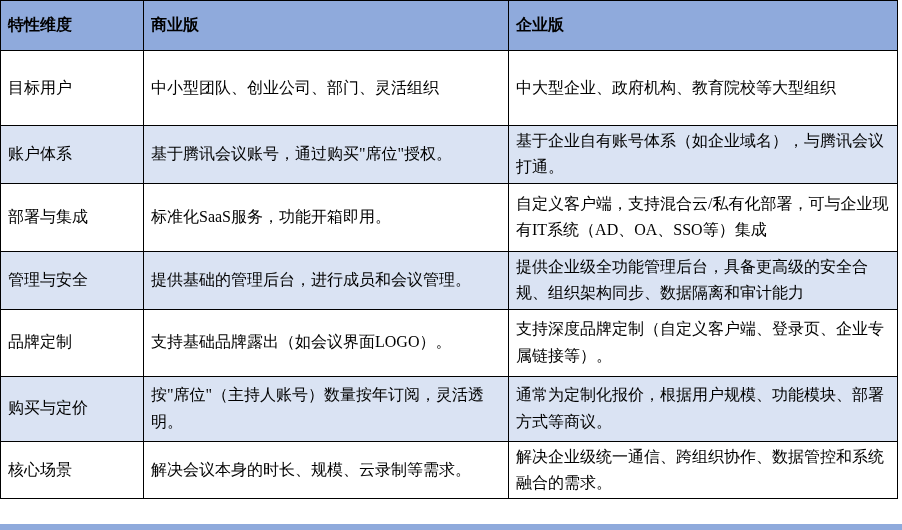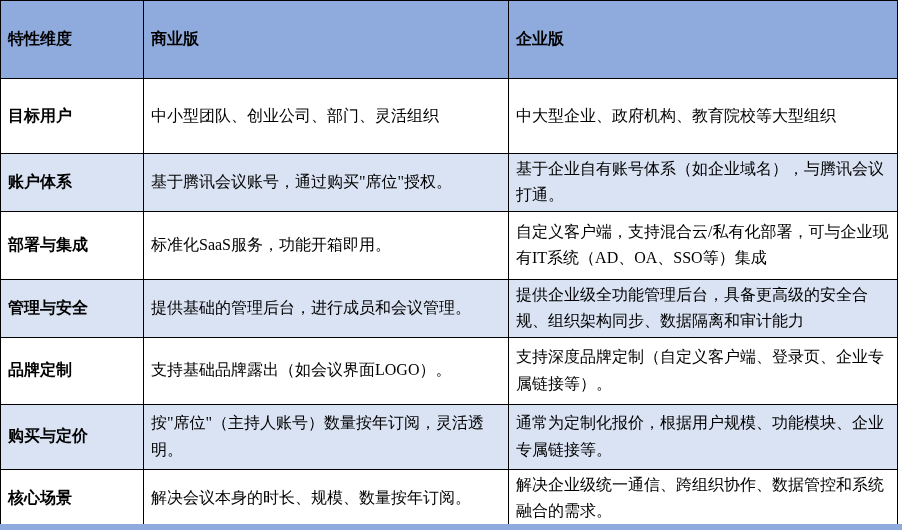--- a/index.html
+++ b/index.html
@@ -30,29 +30,29 @@
     vertical-align: middle;
     text-align: left;
     padding: 2px 6px 2px 7px;
     font-size: 16px;
     line-height: 1.65;
     color: #000000;
     word-break: break-all;
     overflow: hidden;
   }
   
-  thead tr { height: 78px; border-radius: 19px; }
+  thead tr { height: 50px; border-radius: 19px; }
   thead th {
     background: #8FAADC;
     font-weight: bold;
     font-size: 16px;
   }
   
   tbody th {
-    font-weight: bold;
+    font-weight: normal;
     background: transparent;
   }
   
   tbody tr:nth-child(even) { background: #DAE3F3; }
   tbody tr:nth-child(odd)  { background: #ffffff; }
   
   tbody tr:nth-child(1) { height: 75px; }
   tbody tr:nth-child(2) { height: 56px; }
   tbody tr:nth-child(3) { height: 68px; }
   tbody tr:nth-child(4) { height: 48px; }
@@ -108,23 +108,23 @@
         <td>提供企业级全功能管理后台，具备更高级的安全合规、组织架构同步、数据隔离和审计能力</td>
       </tr>
       <tr>
         <th>品牌定制</th>
         <td>支持基础品牌露出（如会议界面LOGO）。</td>
         <td>支持深度品牌定制（自定义客户端、登录页、企业专属链接等）。</td>
       </tr>
       <tr>
         <th>购买与定价</th>
         <td>按"席位"（主持人账号）数量按年订阅，灵活透明。</td>
-        <td>通常为定制化报价，根据用户规模、功能模块、企业专属链接等。</td>
+        <td>通常为定制化报价，根据用户规模、功能模块、部署方式等商议。</td>
       </tr>
       <tr>
         <th>核心场景</th>
-        <td>解决会议本身的时长、规模、数量按年订阅。</td>
+        <td>解决会议本身的时长、规模、云录制等需求。</td>
         <td>解决企业级统一通信、跨组织协作、数据管控和系统融合的需求。</td>
       </tr>
     </tbody>
   </table>
   <div class="next-row-strip"></div>
 </div>
 
 </body></html>

